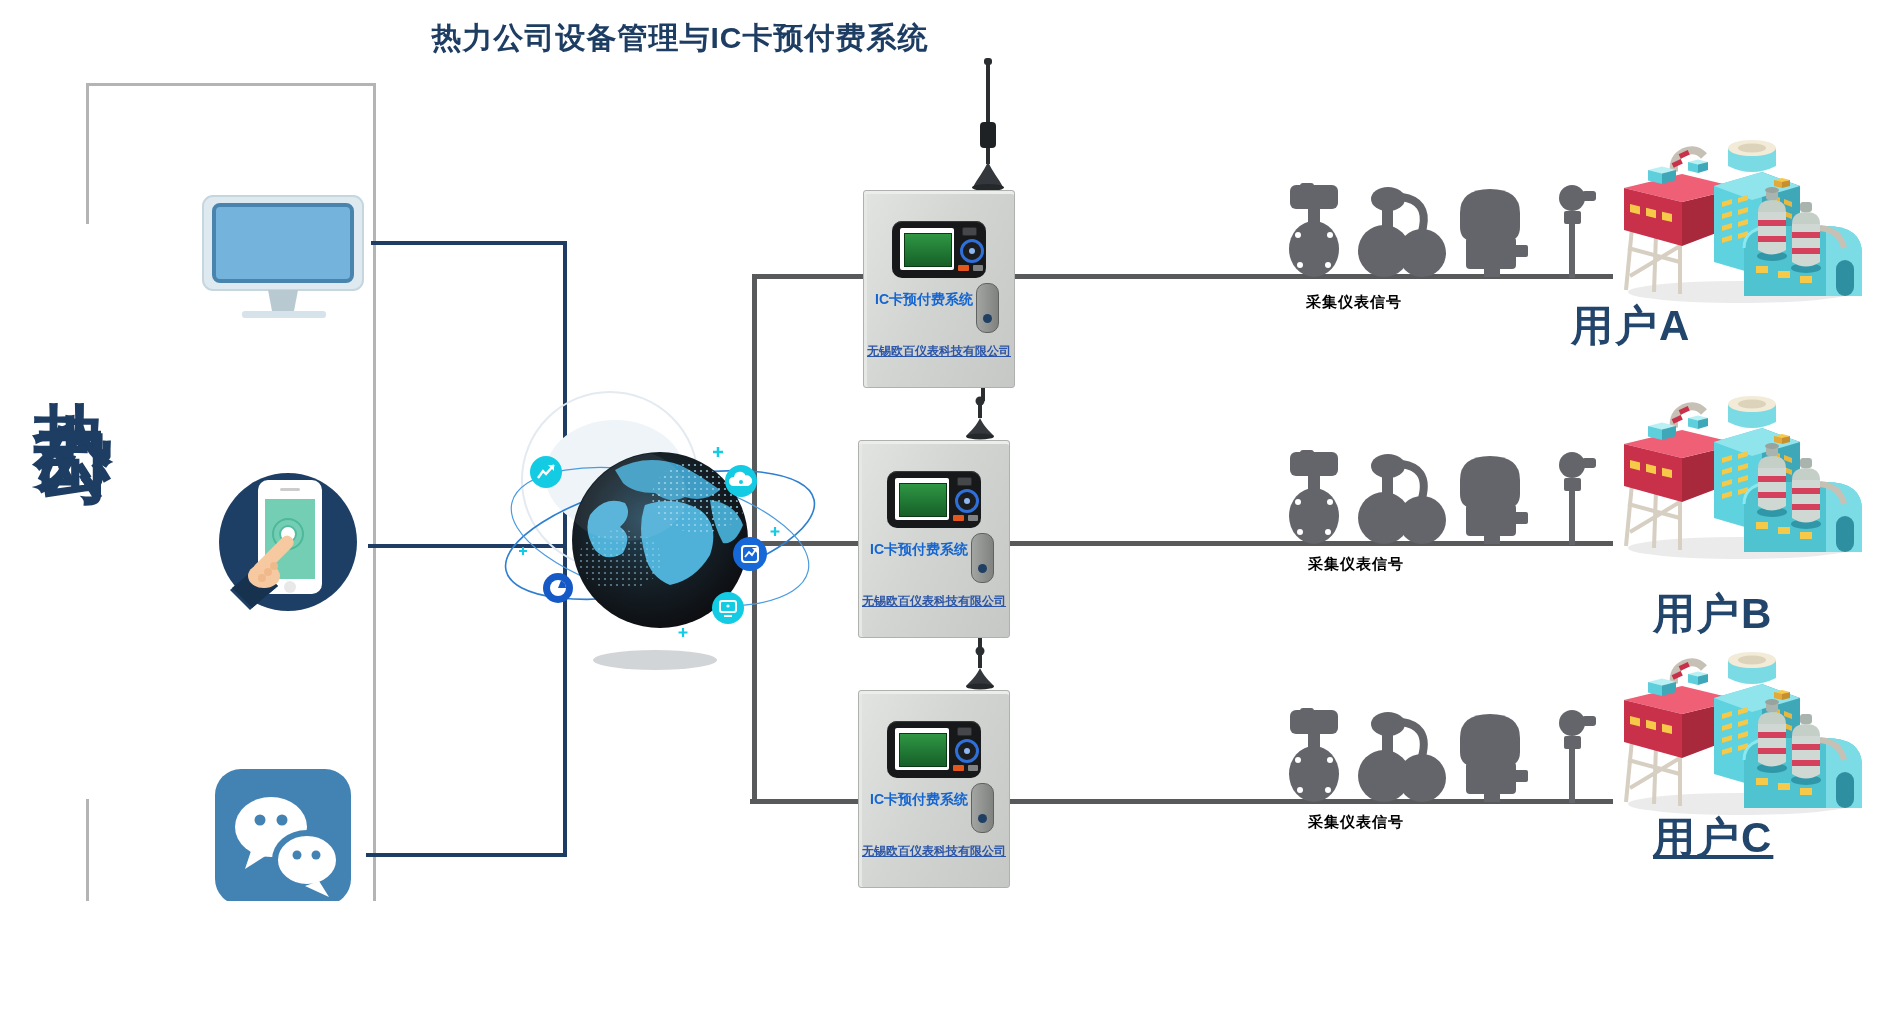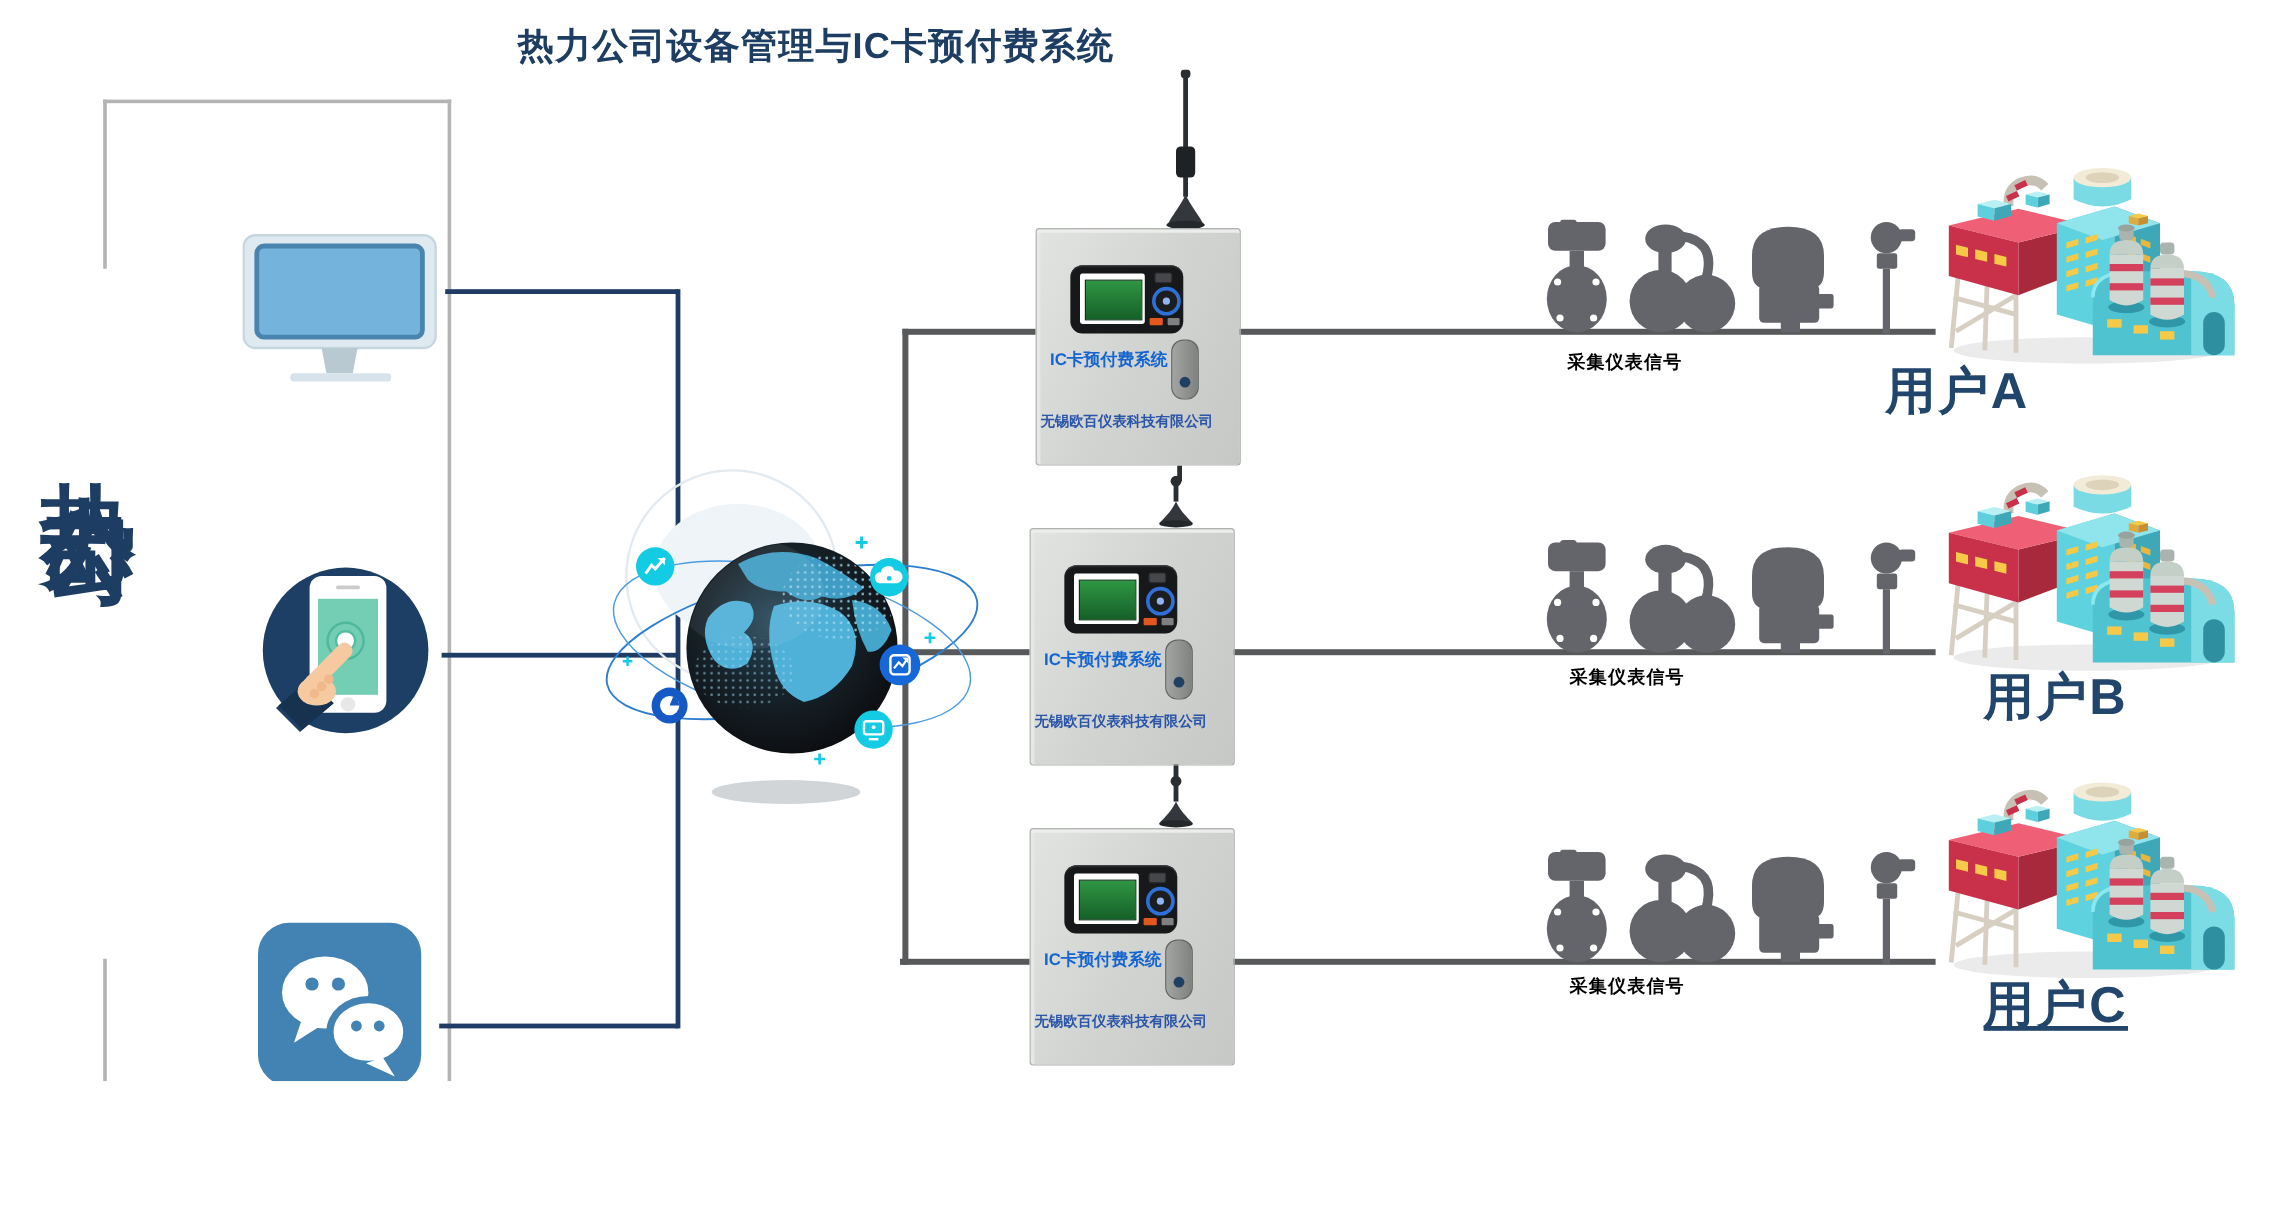--- a/index.html
+++ b/index.html
@@ -15,39 +15,39 @@
   .signal-label{font-size:15px;font-weight:700;color:#000000;letter-spacing:1px;}
   
   .bracket{left:86px;top:83px;width:287px;height:882px;border-top:3px solid #b4b4b4;
            border-right:3px solid #b4b4b4;border-bottom:3px solid #b4b4b4;}
   .bracket-seg{width:3px;background:#b4b4b4;left:86px;}
   
   .nline{background:#1e3c64;}
   .gline{background:#58595b;}
   
   .devbox{width:150px;height:196px;background:linear-gradient(115deg,#e2e4e1 0%,#d2d5d2 45%,#c5c8c5 100%);
-          border:1px solid #aeb1ae;border-radius:3px;box-shadow:inset 0 3px 0 #eceeeb, inset 3px 0 0 #e6e8e5;padding-left:19px;}
+          border:1px solid #aeb1ae;border-radius:3px;box-shadow:inset 0 3px 0 #eceeeb, inset 3px 0 0 #e6e8e5;}
   .devpanel{left:28px;top:30px;width:94px;height:57px;background:#17181a;border-radius:10px;
             box-shadow:inset 0 1px 1px #3a3b3d;}
   .devbezel{left:8px;top:7px;width:54px;height:42px;background:#ffffff;border-radius:2px;}
   .devlcd{left:4px;top:5px;width:46px;height:32px;background:linear-gradient(180deg,#2f9643,#156028);
           border:1px solid #0a3a14;}
   .dpad{left:68px;top:18px;width:24px;height:24px;border-radius:50%;background:#1c1d1f;
         border:3px solid #2f6fd8;box-sizing:border-box;}
   .dpad::after{content:"";position:absolute;left:6px;top:6px;width:6px;height:6px;border-radius:50%;
         background:#8fb6f0;}
   .btn-top{left:70px;top:6px;width:13px;height:7px;background:#46474a;border-radius:2px;border:1px solid #2a2b2d;}
   .btn-orange{left:66px;top:44px;width:11px;height:6px;background:#e2571e;border-radius:1px;}
   .btn-gray{left:81px;top:44px;width:10px;height:6px;background:#7e8082;border-radius:1px;}
   .devlabel{left:8px;top:100px;width:104px;text-align:center;font-size:14px;font-weight:700;color:#1565d0;}
   .handle{left:112px;top:92px;width:21px;height:48px;border-radius:10px;border:1px solid #5f625f;
           background:linear-gradient(90deg,#a2a5a2,#84878 4,#6f726f);background:linear-gradient(90deg,#a2a5a2,#7f827f);}
   .handle-dot{left:6px;top:30px;width:9px;height:9px;border-radius:50%;background:#1f3f63;}
   .vendor{left:2px;top:152px;width:146px;text-align:center;font-size:12px;font-weight:700;color:#2b55a8;
-          font-family:"Liberation Serif", serif;}
+          font-family:"Liberation Serif", serif;text-decoration:underline;}
   .stub{width:4px;height:13px;background:#2b2e31;}
 </style>
 </head>
 <body>
 
 <svg width="0" height="0" style="position:absolute">
   <defs>
     <radialGradient id="gsphere" cx="42%" cy="38%" r="75%">
       <stop offset="0%" stop-color="#274a5e"></stop>
       <stop offset="45%" stop-color="#16222a"></stop>
@@ -373,16 +373,16 @@
       <use href="#sym-factory"></use>
     </svg>
   <svg class="abs" style="left:1622px;top:384px;" width="250" height="180">
       <use href="#sym-factory"></use>
     </svg>
   <svg class="abs" style="left:1622px;top:640px;" width="250" height="180">
       <use href="#sym-factory"></use>
     </svg>
 
   <div class="abs user-label" style="left:1571px;top:298px;">用户A</div>
-  <div class="abs user-label" style="left:1653px;top:553px;">用户B</div>
+  <div class="abs user-label" style="left:1653px;top:586px;">用户B</div>
   <div class="abs user-label" style="left:1653px;top:810px;text-decoration:underline;">用户C</div>
 
 </div>
 
 </body></html>

